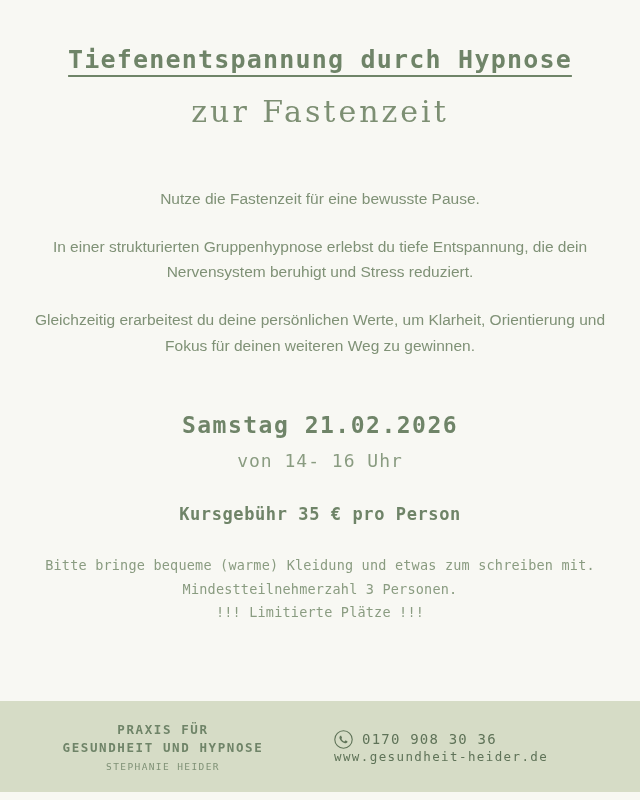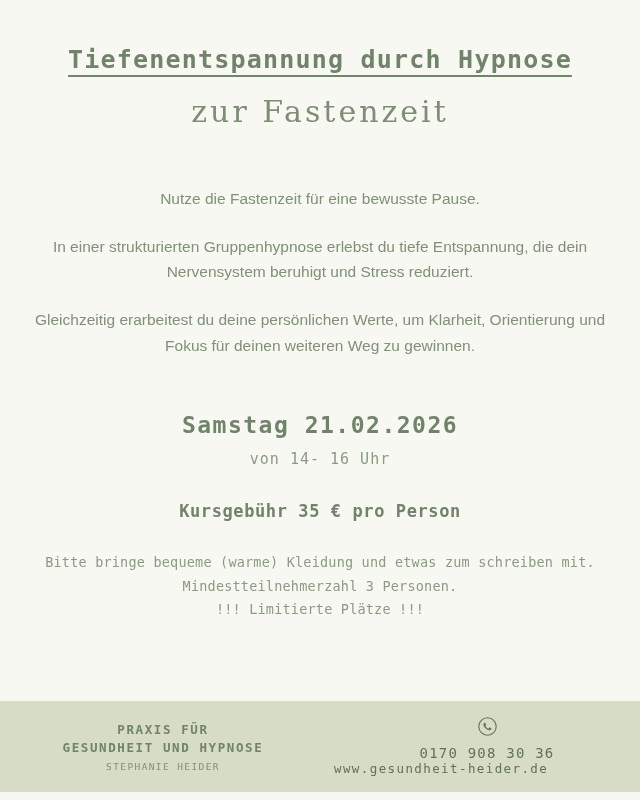--- a/index.html
+++ b/index.html
@@ -70,21 +70,21 @@
   .date-line {
     font-family: "DejaVu Sans Mono", monospace;
     font-size: 23px;
     font-weight: bold;
     letter-spacing: 1.5px;
     color: #6f8468;
   }
   .time-line {
     margin-top: 12px;
     font-family: "DejaVu Sans Mono", monospace;
-    font-size: 15px;
+    font-size: 18px;
     letter-spacing: 1px;
     color: #8a9c81;
   }
   .price-line {
     margin-top: 33px;
     font-family: "DejaVu Sans Mono", monospace;
     font-size: 17px;
     font-weight: bold;
     letter-spacing: 0.6px;
     color: #6f8468;
@@ -139,21 +139,20 @@
   .footer-right {
     width: 50%;
     box-sizing: border-box;
     padding-left: 14px;
   }
   .footer-phone-row {
     display: flex;
     align-items: center;
     gap: 9px;
     justify-content: flex-start;
-    flex-direction: column;
   }
   .wa-icon {
     width: 19px;
     height: 19px;
     flex: 0 0 19px;
     display: block;
   }
   .footer-phone {
     font-family: "DejaVu Sans Mono", monospace;
     font-size: 14px;

